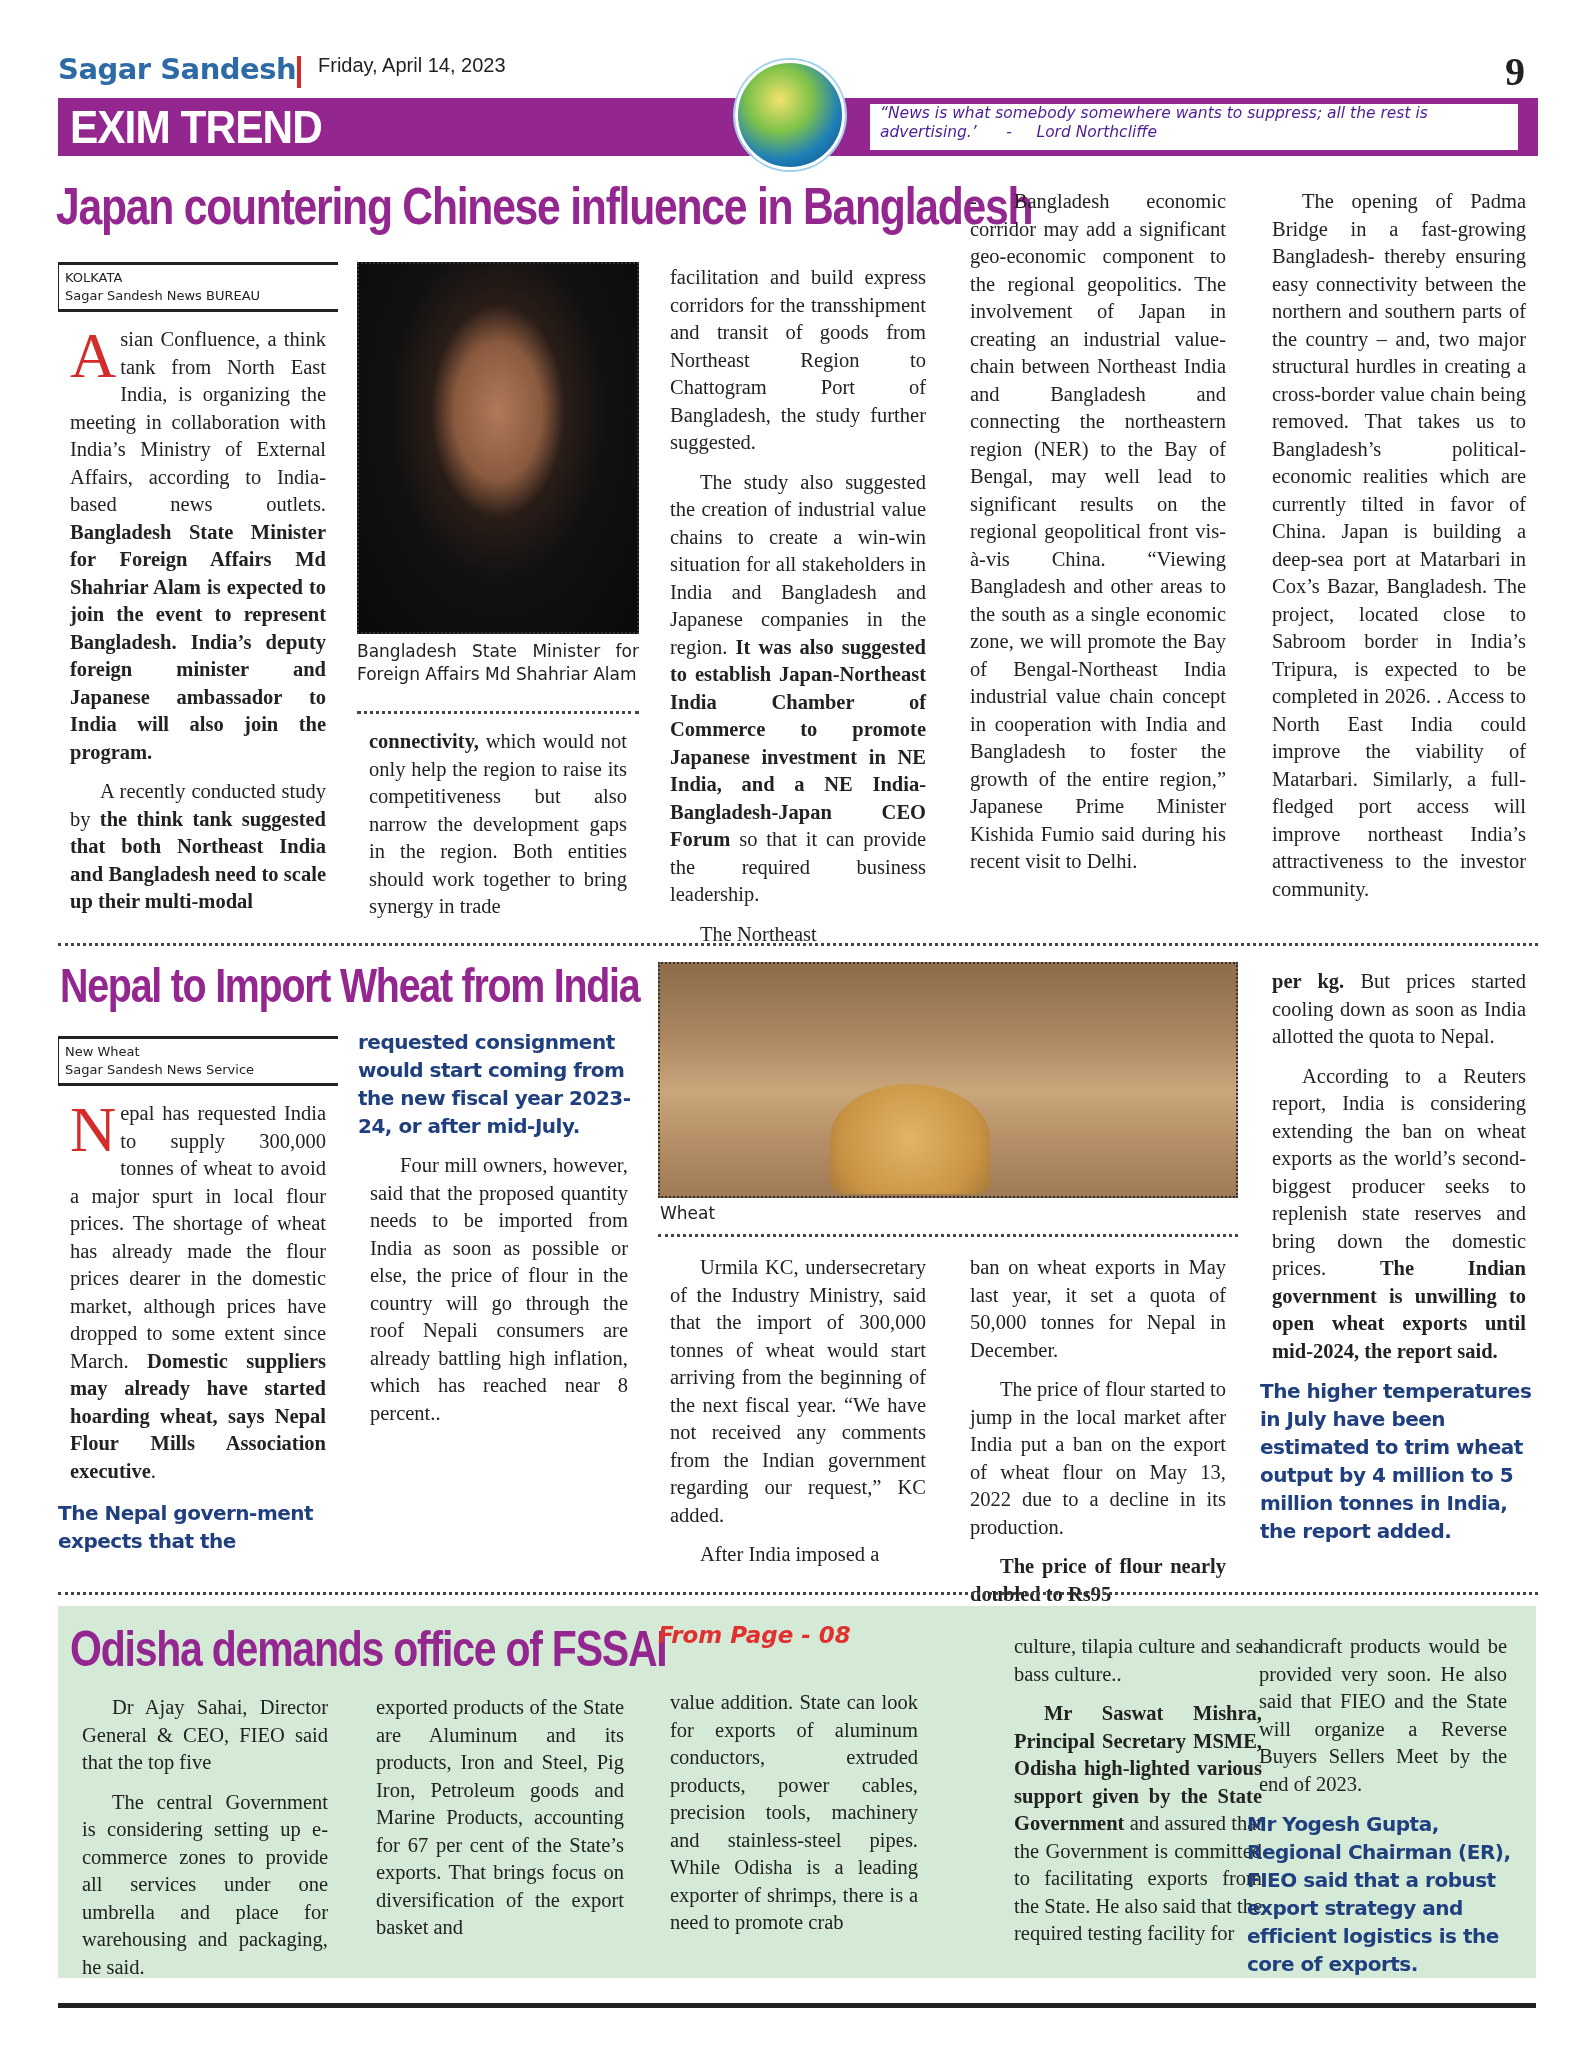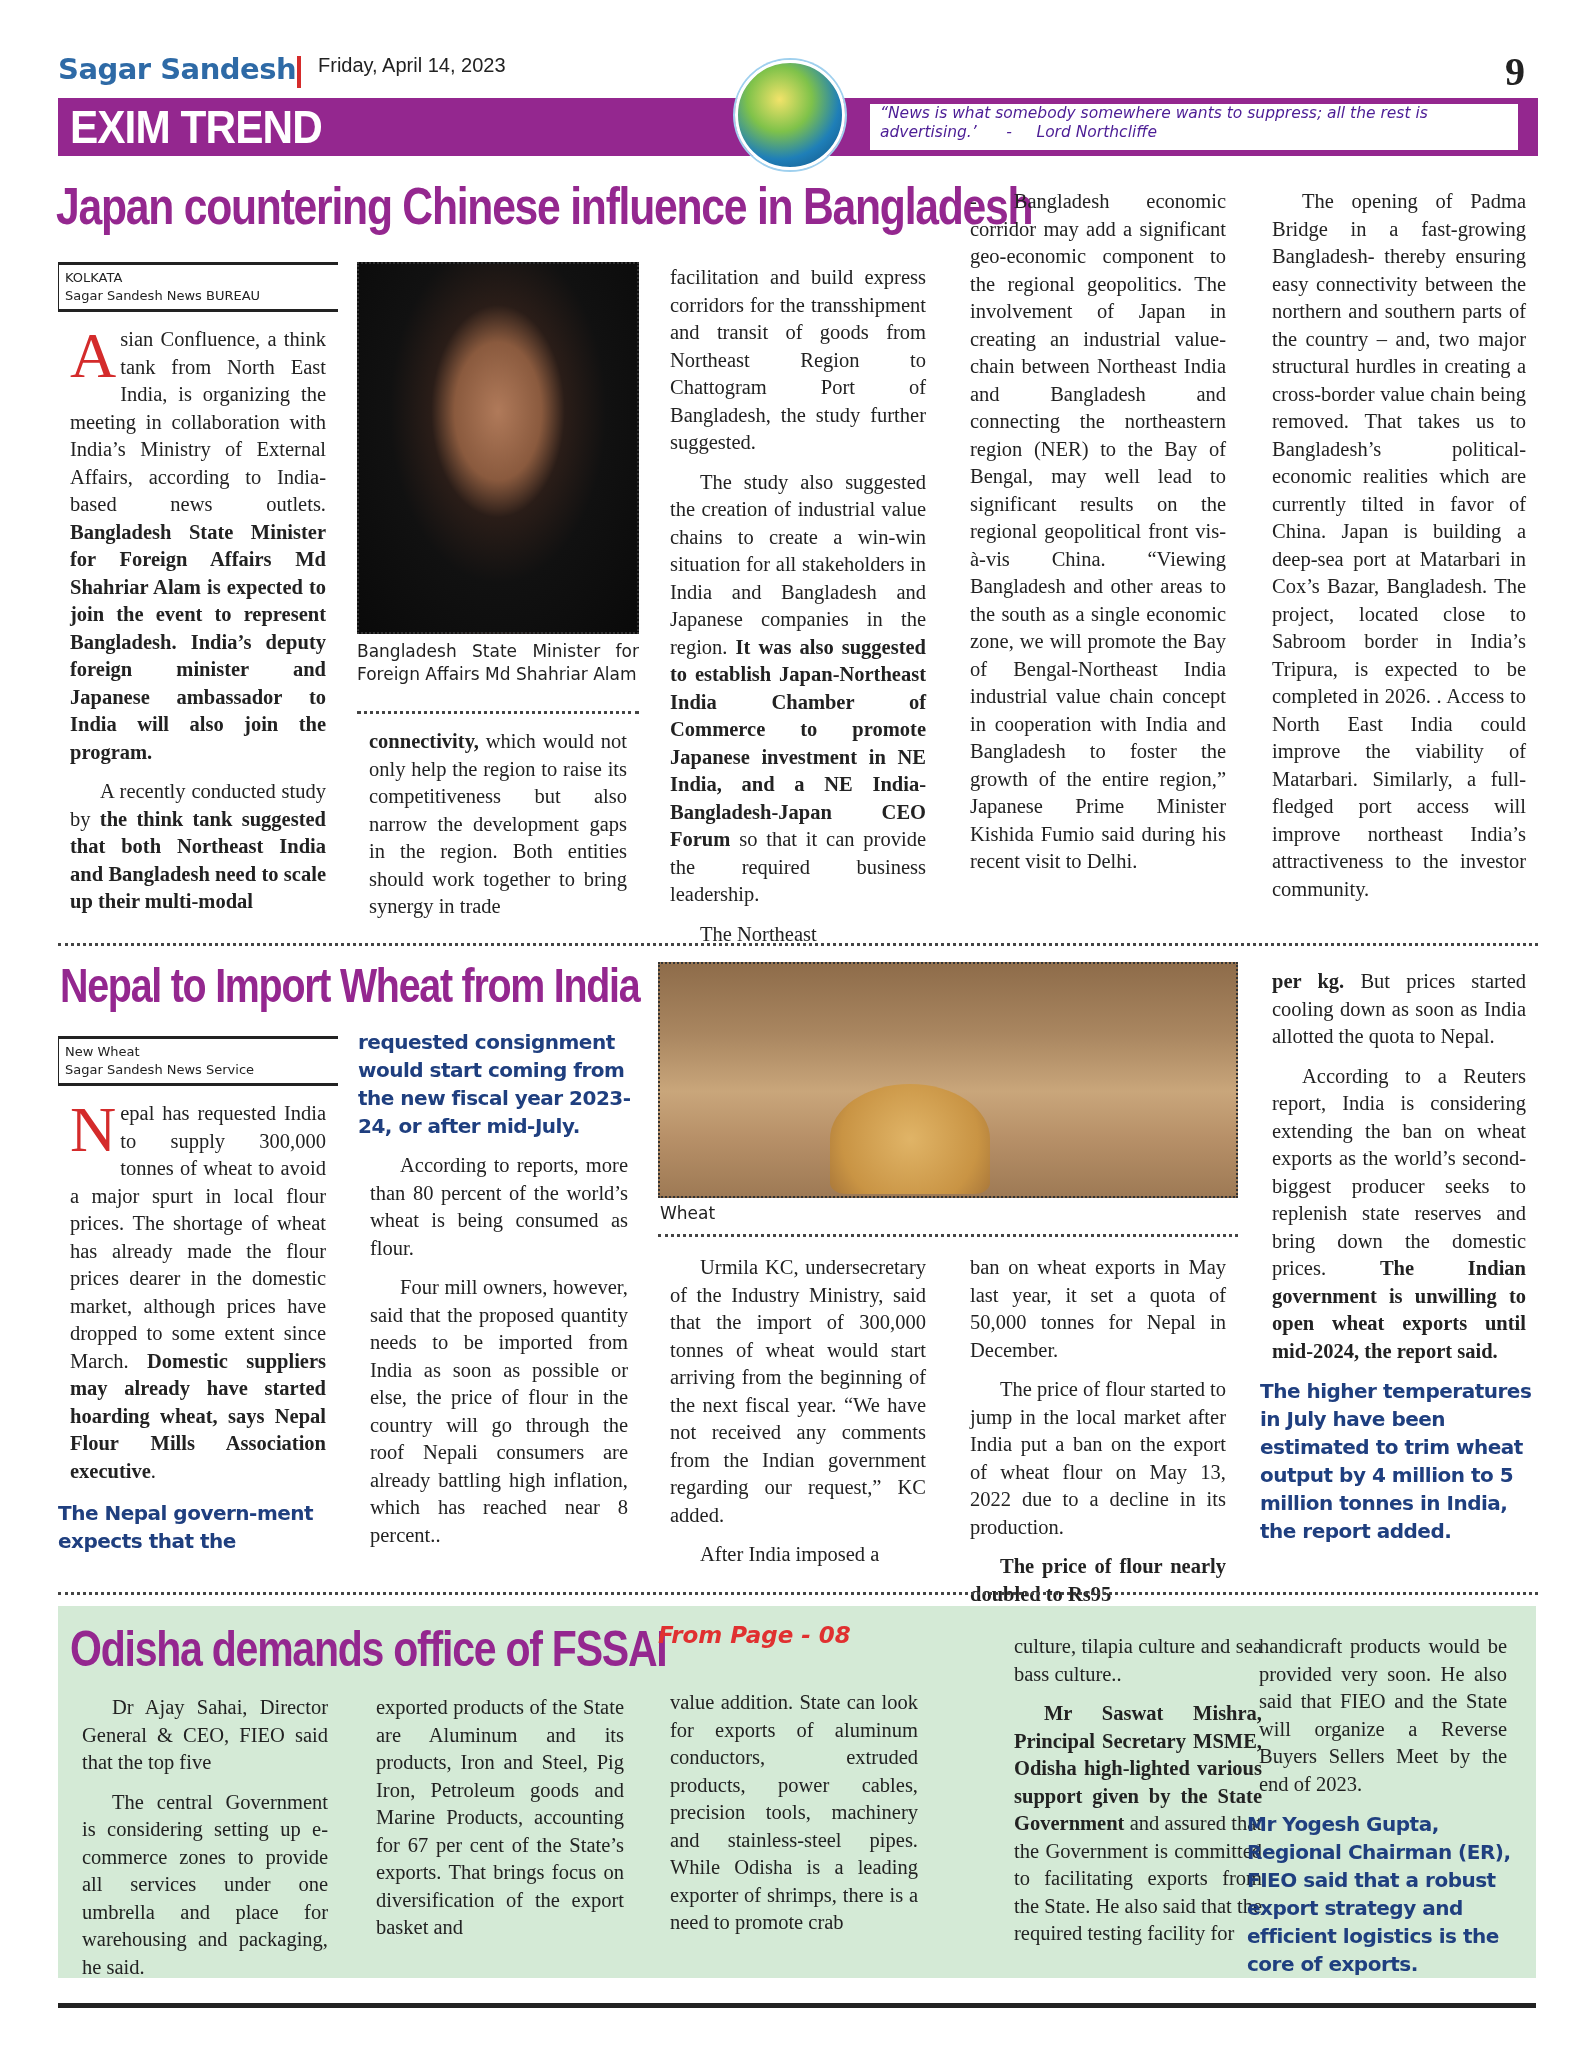--- a/index.html
+++ b/index.html
@@ -94,21 +94,20 @@
   </div>
   <div class="col" style="margin-top:14px;">
     <p><span class="drop">N</span><span>epal has requested India to supply 300,000 tonnes of wheat to avoid a major spurt in local flour prices. The shortage of wheat has already made the flour prices dearer in the domestic market, although prices have dropped to some extent since March. </span><b>Domestic suppliers may already have started hoarding wheat, says Nepal Flour Mills Association executive</b><span>.</span></p>
   </div>
   <div class="blue" style="margin-top:14px;">The Nepal govern-ment expects that the</div>
 </div>
 
 <div class="abs" style="left:358px;top:1028px;width:282px;">
   <div class="blue">requested consignment would start coming from the new fiscal year 2023-24, or after mid-July.</div>
   <div class="col" style="margin-top:12px;">
-    <p class="ind">According to reports, more than 80 percent of the world’s wheat is being consumed as flour.</p>
     <p class="ind">Four mill owners, however, said that the proposed quantity needs to be imported from India as soon as possible or else, the price of flour in the country will go through the roof Nepali consumers are already battling high inflation, which has reached near 8 percent..</p>
   </div>
 </div>
 
 <div class="abs photo" style="left:658px;top:962px;width:580px;height:236px;background:linear-gradient(180deg,#8e6c4a 0%,#a98660 30%,#c9a67b 55%,#b79068 75%,#9e7a55 100%);">
   <div style="position:absolute;left:170px;top:120px;width:160px;height:110px;border-radius:50% 50% 10% 10%;background:radial-gradient(circle,#e0b467 0%,#c99444 70%,#a8773a 100%);"></div>
 </div>
 <div class="abs caption" style="left:660px;top:1202px;">Wheat</div>
 <div class="abs dotline" style="left:658px;top:1234px;width:580px;"></div>
 

